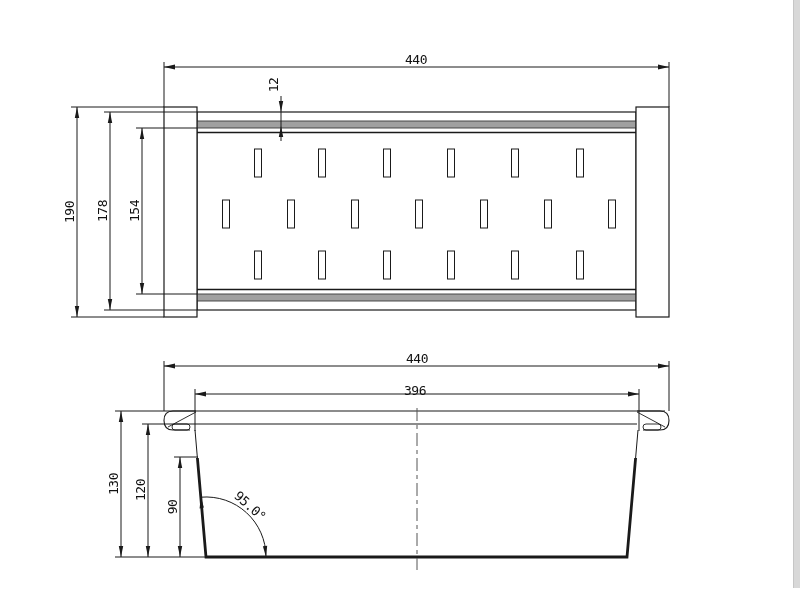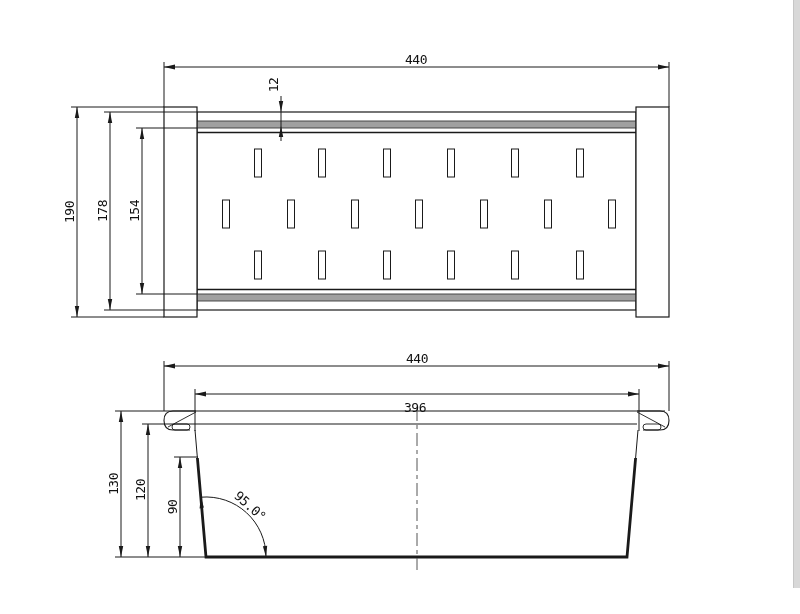--- a/index.html
+++ b/index.html
@@ -182,21 +182,21 @@
   <div class="dim-label rot270" style="left:273px; top:85px;">12</div>
 
   <div class="dim-label rot270" style="left:69px; top:212px;">190</div>
 
   <div class="dim-label rot270" style="left:102px; top:211px;">178</div>
 
   <div class="dim-label rot270" style="left:134px; top:211px;">154</div>
 
   <div class="dim-label" style="left:417px; top:358px;">440</div>
 
-  <div class="dim-label" style="left:415px; top:407px;">396</div>
+  <div class="dim-label" style="left:415px; top:390px;">396</div>
 
   <div class="dim-label rot270" style="left:113px; top:484px;">130</div>
 
   <div class="dim-label rot270" style="left:140px; top:490px;">120</div>
 
   <div class="dim-label rot270" style="left:172px; top:507px;">90</div>
 
   <div class="dim-label rot42" style="left:250px; top:506px;">95.0°</div>
 
   <div id="edge-strip"></div>

